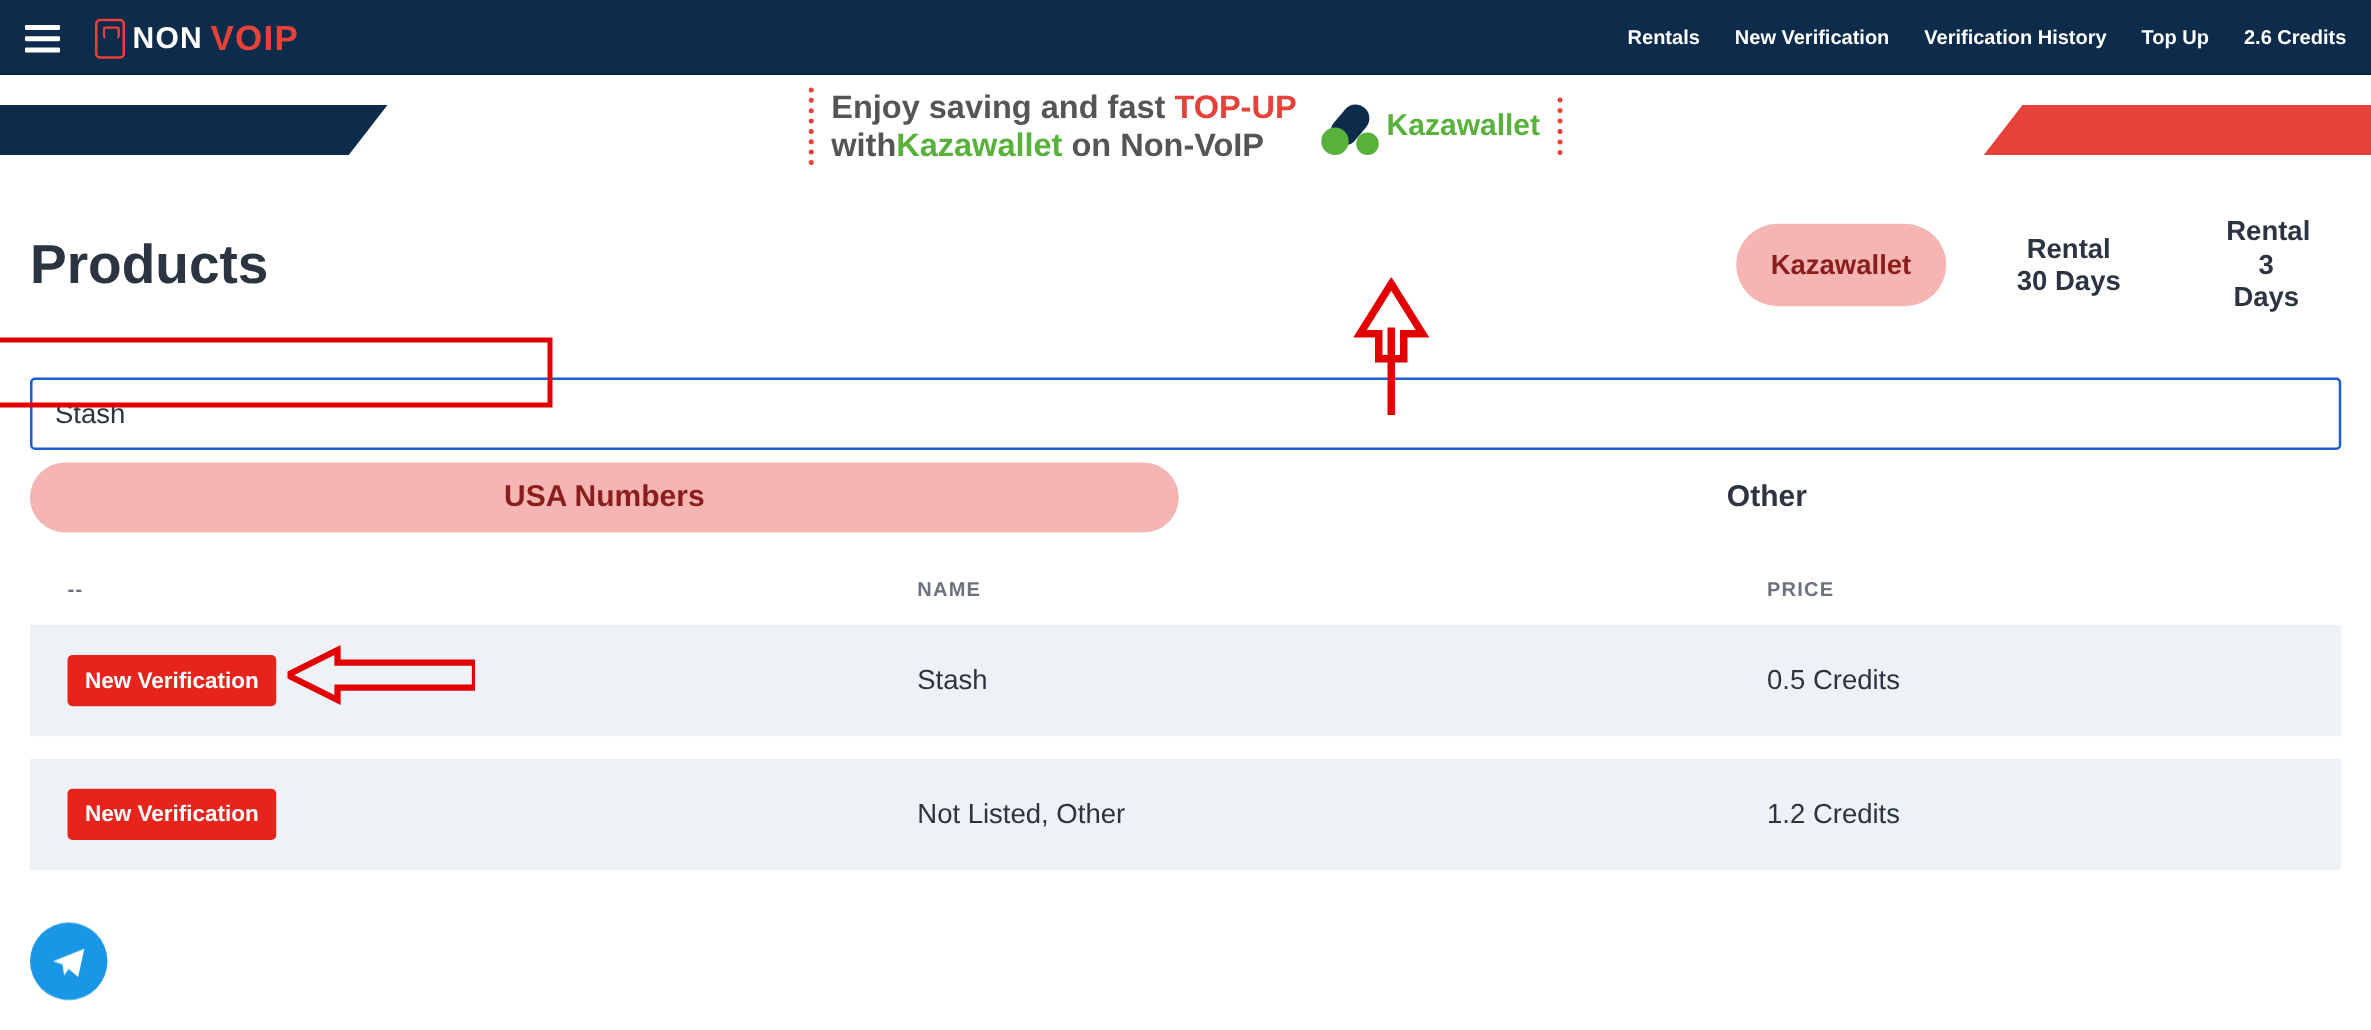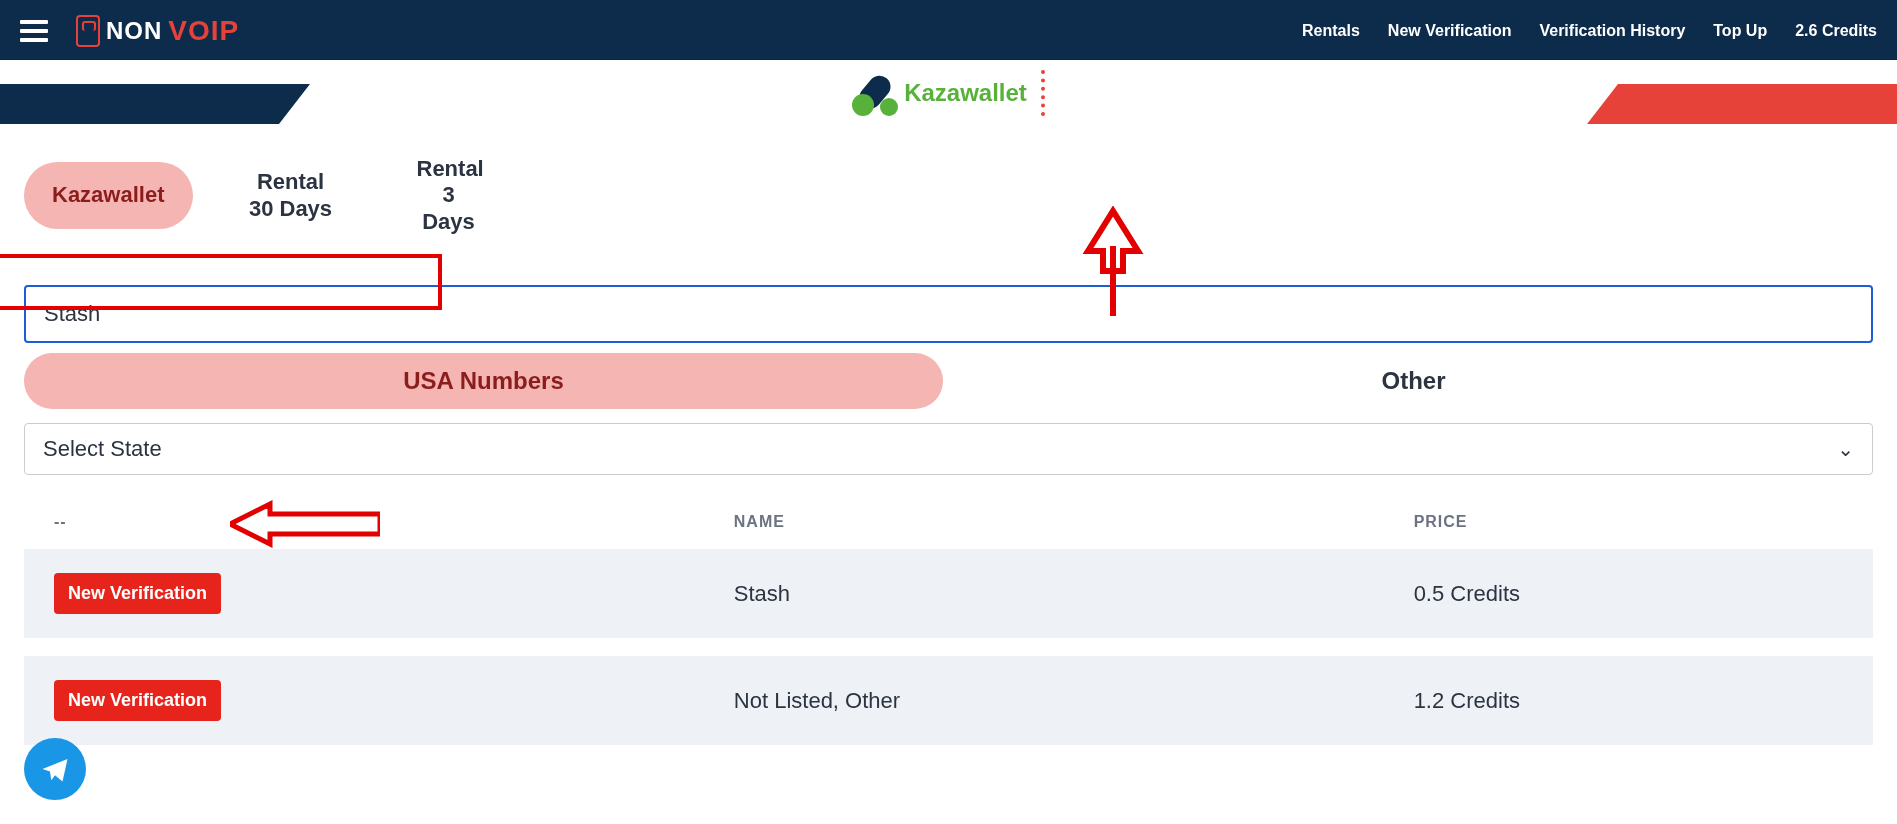--- a/index.html
+++ b/index.html
@@ -132,51 +132,56 @@
     <span class="nav-link">New Verification</span>
     <span class="nav-link">Verification History</span>
     <span class="nav-link">Top Up</span>
     <span class="nav-link">2.6 Credits</span>
   </div>
 </div>
 
 <div class="promo">
   <div class="flag-left"></div>
   <div class="flag-right"></div>
+  <div class="promo-text">
+    <div>
+      <span>Enjoy saving and fast </span><span class="brand1">TOP-UP</span>
+    </div>
+    <div>
+      <span>with</span><span class="brand2">Kazawallet</span><span> on Non-VoIP</span>
+    </div>
+  </div>
   <div class="kaza">
     <div class="kaza-logo">
       <div class="c1"></div>
         <div class="c2"></div>
         <div class="c3"></div>
     </div>
     <span class="kaza-text">Kazawallet</span>
   </div>
 </div>
 
 <div class="page-wrap">
 
   <div class="page-header">
+    <h1 class="page-title">Products</h1>
     <div class="tabs">
       <div class="tab active">Kazawallet</div>
       <div class="tab" style="max-width:140px">Rental 30 Days</div>
       <div class="tab" style="max-width:120px">Rental 3 Days</div>
     </div>
   </div>
 
   <input class="search-input" type="text" value="Stash" style="">
 
   <div class="numtabs">
     <div class="numtab active">USA Numbers</div>
     <div class="numtab">Other</div>
   </div>
 
-  <div class="state-select">
-    <span>Select State</span>
-    <span class="chev">⌄</span>
-  </div>
 
   <div class="tbl">
     <div class="thead">
       <div class="c1">--</div>
       <div class="c2">NAME</div>
       <div class="c3">PRICE</div>
     </div>
     <div class="trow">
       <div class="c1"><button class="btn-verify">New Verification</button></div>
       <div class="c2">Stash</div>

